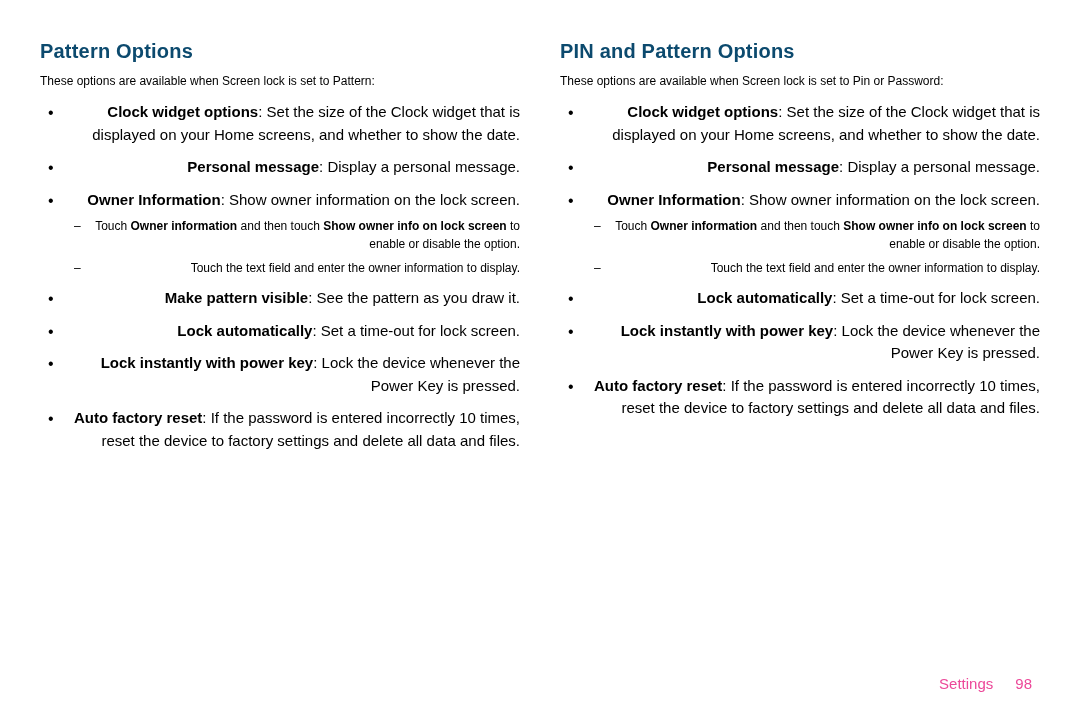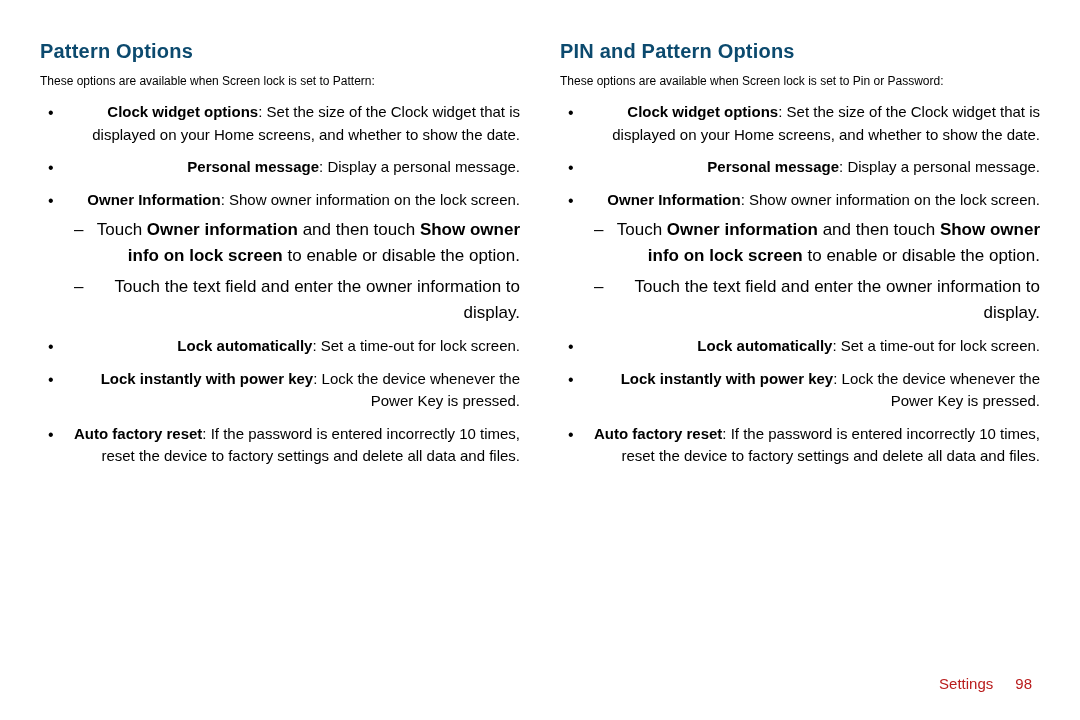--- a/index.html
+++ b/index.html
@@ -50,58 +50,59 @@
     top: 0;
     font-size: 16px;
   }
   .sublist {
     list-style: none;
     padding-left: 14px;
     margin-top: 6px;
   }
   .sublist > li {
     position: relative;
-    font-size: 17px;
+    font-size: 12px;
     line-height: 1.5;
     margin-bottom: 6px;
     padding-left: 10px;
   }
   .sublist > li::before {
     content: "–";
     position: absolute;
     left: -6px;
     top: 0;
   }
   b { font-weight: bold; }
   .footer {
     position: absolute;
     bottom: 28px;
     right: 48px;
     font-size: 15px;
-    color: #b91c1c;
+    color: #ec4899;
   }
   .footer .sec { margin-right: 22px; }
 </style>
 </head>
 <body>
 
 <div class="columns">
 
   <div class="column">
     <div class="section-heading">Pattern Options</div>
     <div class="intro">These options are available when Screen lock is set to Pattern:</div>
     <ul class="bullets">
       <li><b>Clock widget options</b><span>: Set the size of the Clock widget that is displayed on your Home screens, and whether to show the date.</span></li>
       <li><b>Personal message</b><span>: Display a personal message.</span></li>
       <li><b>Owner Information</b><span>: Show owner information on the lock screen.</span>
         <ul class="sublist">
           <li><span>Touch </span><b>Owner information</b><span> and then touch </span><b>Show owner info on lock screen</b><span> to enable or disable the option.</span></li>
           <li><span>Touch the text field and enter the owner information to display.</span></li>
         </ul>
       </li>
+      <li><b>Make pattern visible</b><span>: See the pattern as you draw it.</span></li>
       <li><b>Lock automatically</b><span>: Set a time-out for lock screen.</span></li>
       <li><b>Lock instantly with power key</b><span>: Lock the device whenever the Power Key is pressed.</span></li>
       <li><b>Auto factory reset</b><span>: If the password is entered incorrectly 10 times, reset the device to factory settings and delete all data and files.</span></li>
     </ul>
   </div>
 
   <div class="column">
     <div class="section-heading">PIN and Pattern Options</div>
     <div class="intro">These options are available when Screen lock is set to Pin or Password:</div>
     <ul class="bullets">

